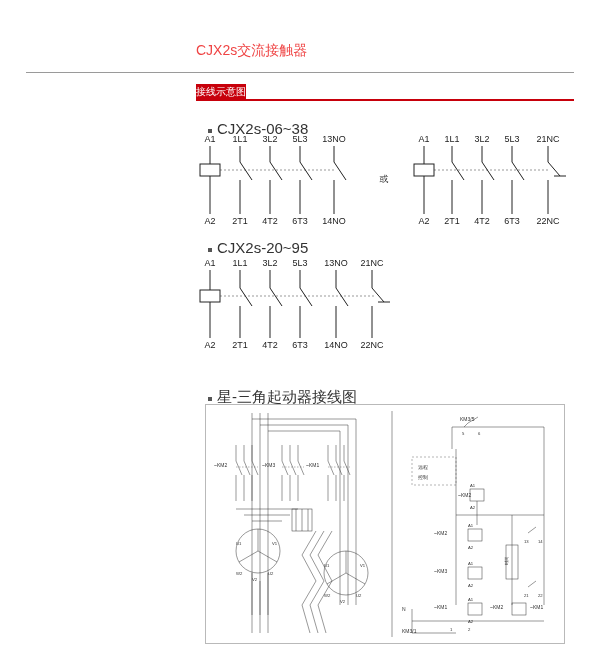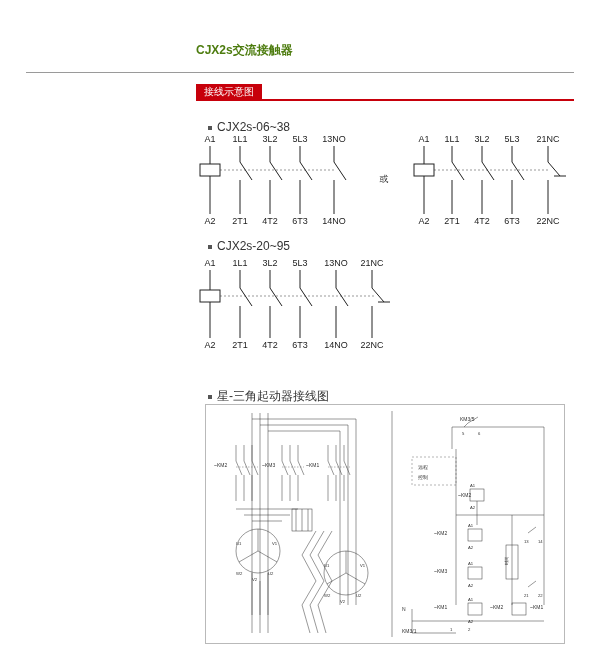--- a/index.html
+++ b/index.html
@@ -13,42 +13,42 @@
   }
   .page { position: relative; width: 600px; height: 657px; }
 
   .title-main {
     position: absolute; left: 196px; top: 12px;
     font-size: 19px; font-weight: bold; letter-spacing: 1px;
     color: #111;
   }
   .title-sub {
     position: absolute; left: 196px; top: 42px;
-    font-size: 12px; font-weight: bold; color: #4d7c0f;
+    font-size: 14px; font-weight: normal; color: #ef4444;
   }
   .hr-top {
     position: absolute; left: 26px; top: 72px;
     width: 548px; height: 1px; background: #9a9a9a;
   }
 
   .section-bar {
     position: absolute; left: 196px; top: 84px;
     width: 378px; height: 17px;
     border-bottom: 2px solid #c7000b;
   }
   .section-bar .lbl {
     position: absolute; left: 0; top: 0;
     background: #c7000b; color: #fff;
     font-size: 10px; line-height: 15px;
-    padding: 0 8px; height: 15px;
+    padding: 0 0; height: 15px;
     white-space: nowrap;
   }
 
   .bullet {
-    position: absolute; font-size: 12px; color: #333;
+    position: absolute; font-size: 15px; color: #333;
     white-space: nowrap;
   }
   .bullet:before {
     content: ""; display: inline-block;
     width: 4px; height: 4px; background: #555;
     margin-right: 5px; vertical-align: 1px;
   }
 
   .diagram-box {
     position: absolute;

